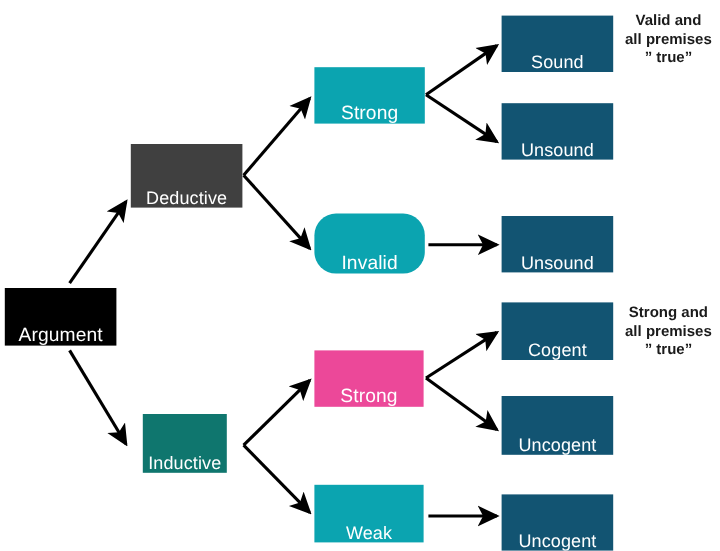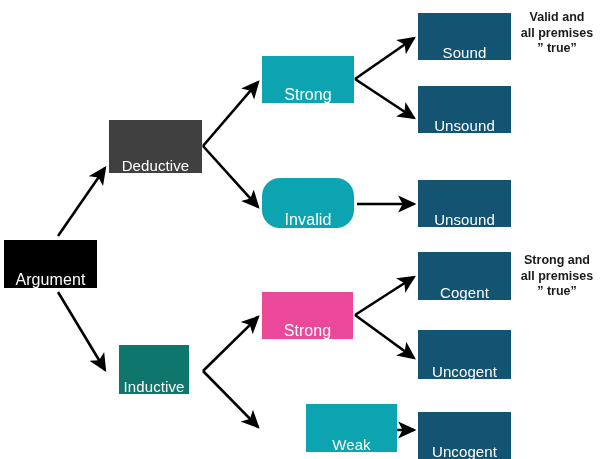--- a/index.html
+++ b/index.html
@@ -53,21 +53,21 @@
       </div>
       <div class="node" style="left: 262px; top: 56px; width: 92px; height: 47px; background: rgb(11, 164, 176); font-size: 16px;">
         <span style="color: rgb(255, 255, 255);">Strong</span>
       </div>
       <div class="node" style="left: 262px; top: 178px; width: 92px; height: 50px; background: rgb(11, 164, 176); font-size: 16px; border-radius: 18px;">
         <span style="color: rgb(255, 255, 255);">Invalid</span>
       </div>
       <div class="node" style="left: 262px; top: 292px; width: 91px; height: 47px; background: #ec4899; font-size: 16px;">
         <span style="color: rgb(255, 255, 255);">Strong</span>
       </div>
-      <div class="node" style="left: 262px; top: 404px; width: 91px; height: 48px; background: rgb(11, 164, 176); font-size: 15px; margin-left: 44px;">
+      <div class="node" style="left: 262px; top: 404px; width: 91px; height: 48px; background: rgb(11, 164, 176); font-size: 15px;">
         <span style="color: rgb(255, 255, 255);">Weak</span>
       </div>
       <div class="node" style="left: 418px; top: 13px; width: 93px; height: 47px; background: rgb(18, 84, 114); font-size: 15px;">
         <span style="color: rgb(255, 255, 255);">Sound</span>
       </div>
       <div class="node" style="left: 418px; top: 86px; width: 93px; height: 47px; background: rgb(18, 84, 114); font-size: 15px;">
         <span style="color: rgb(255, 255, 255);">Unsound</span>
       </div>
       <div class="node" style="left: 418px; top: 180px; width: 93px; height: 47px; background: rgb(18, 84, 114); font-size: 15px;">
         <span style="color: rgb(255, 255, 255);">Unsound</span>

